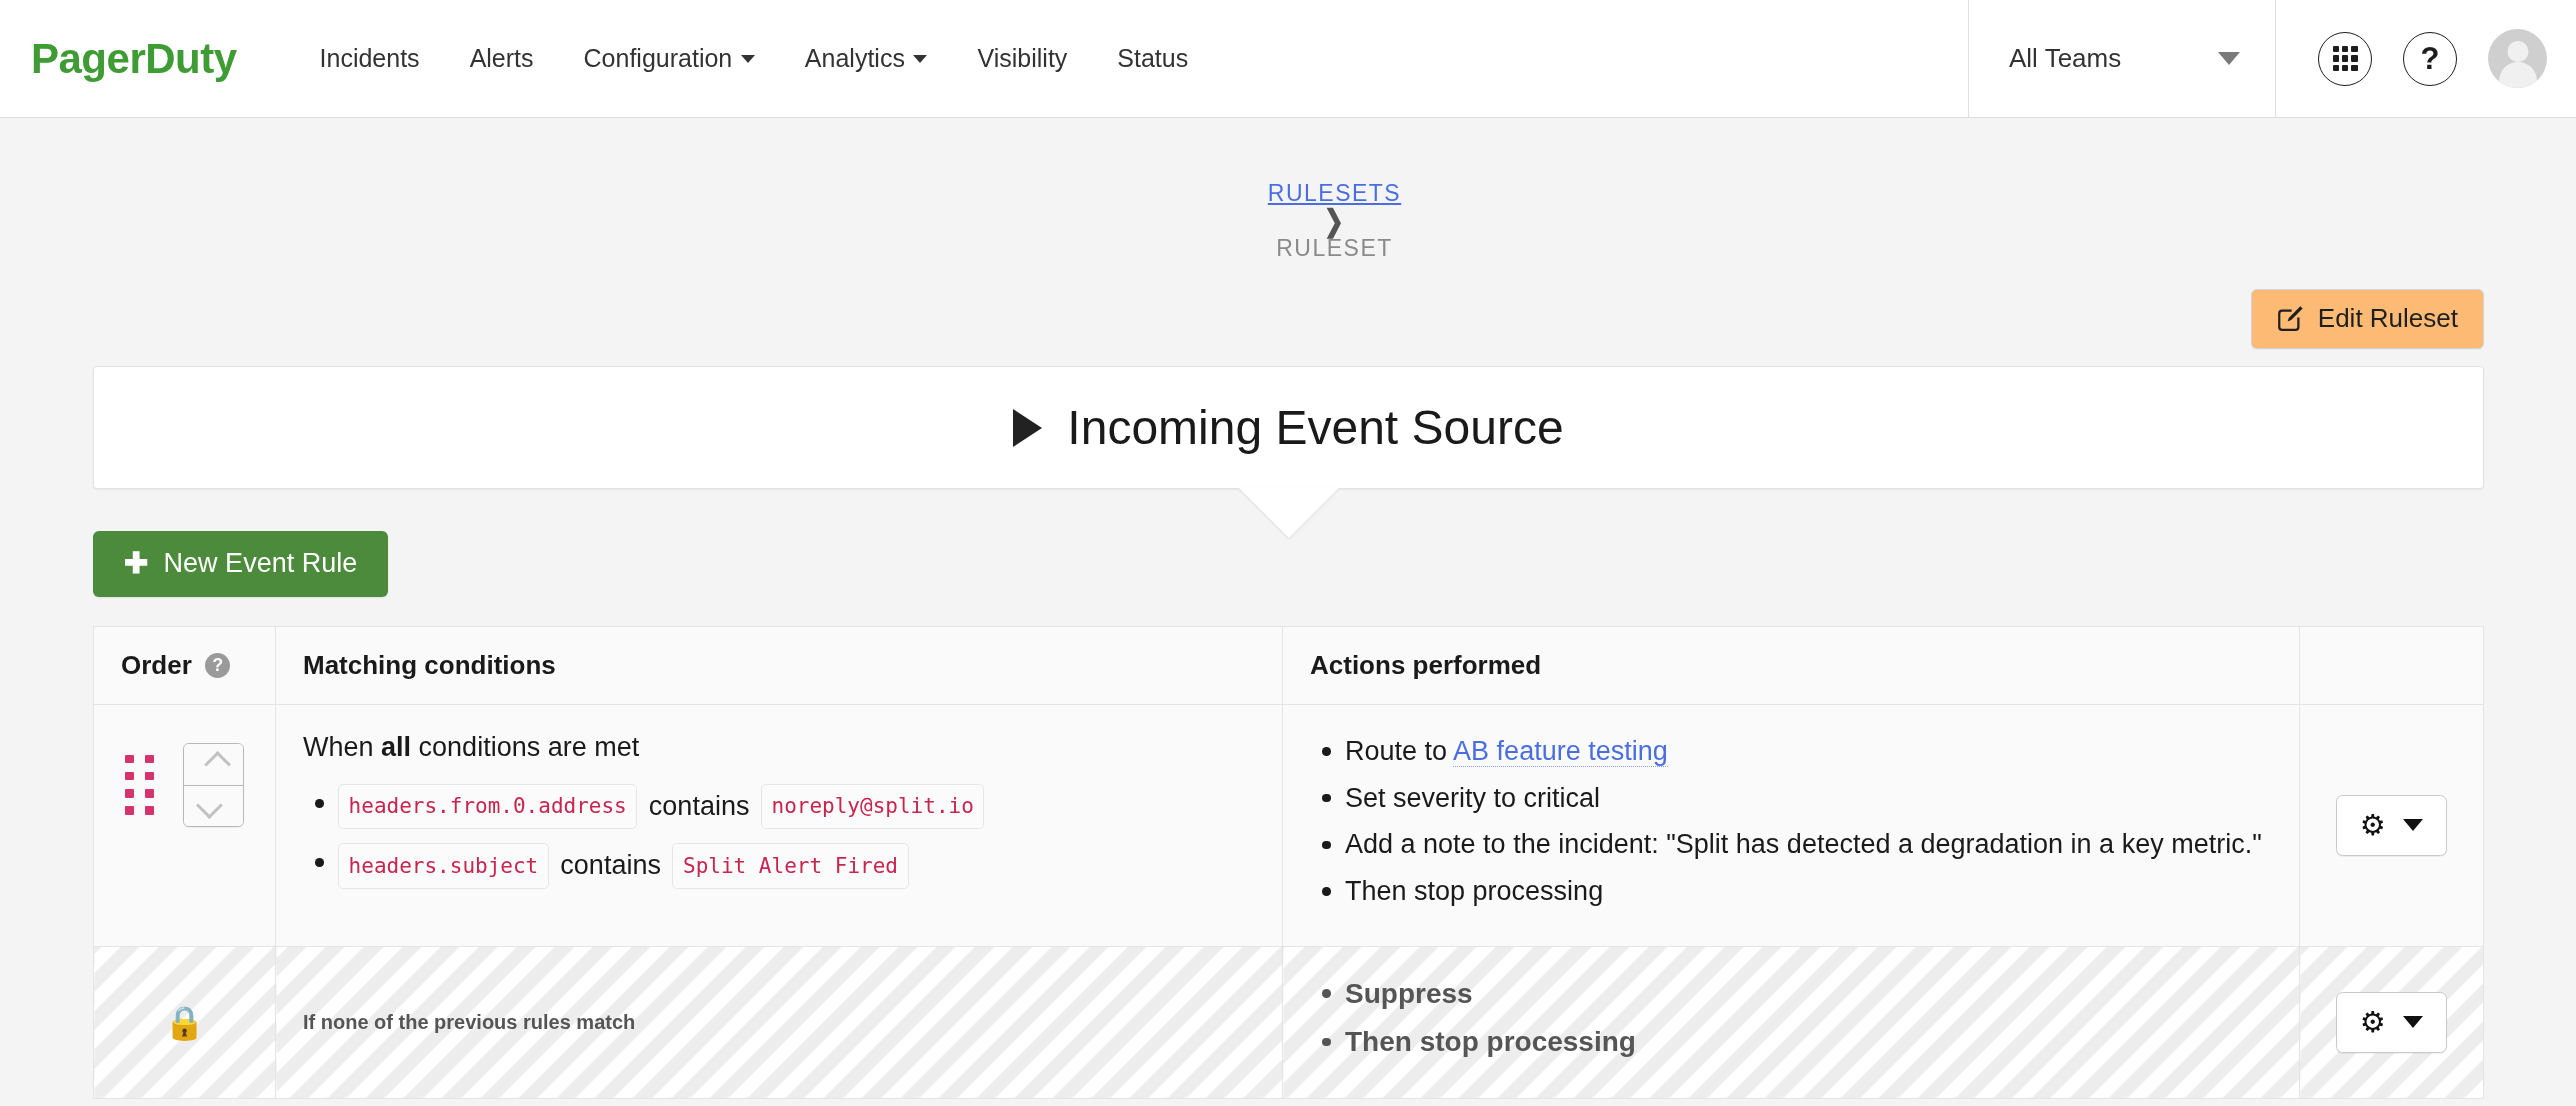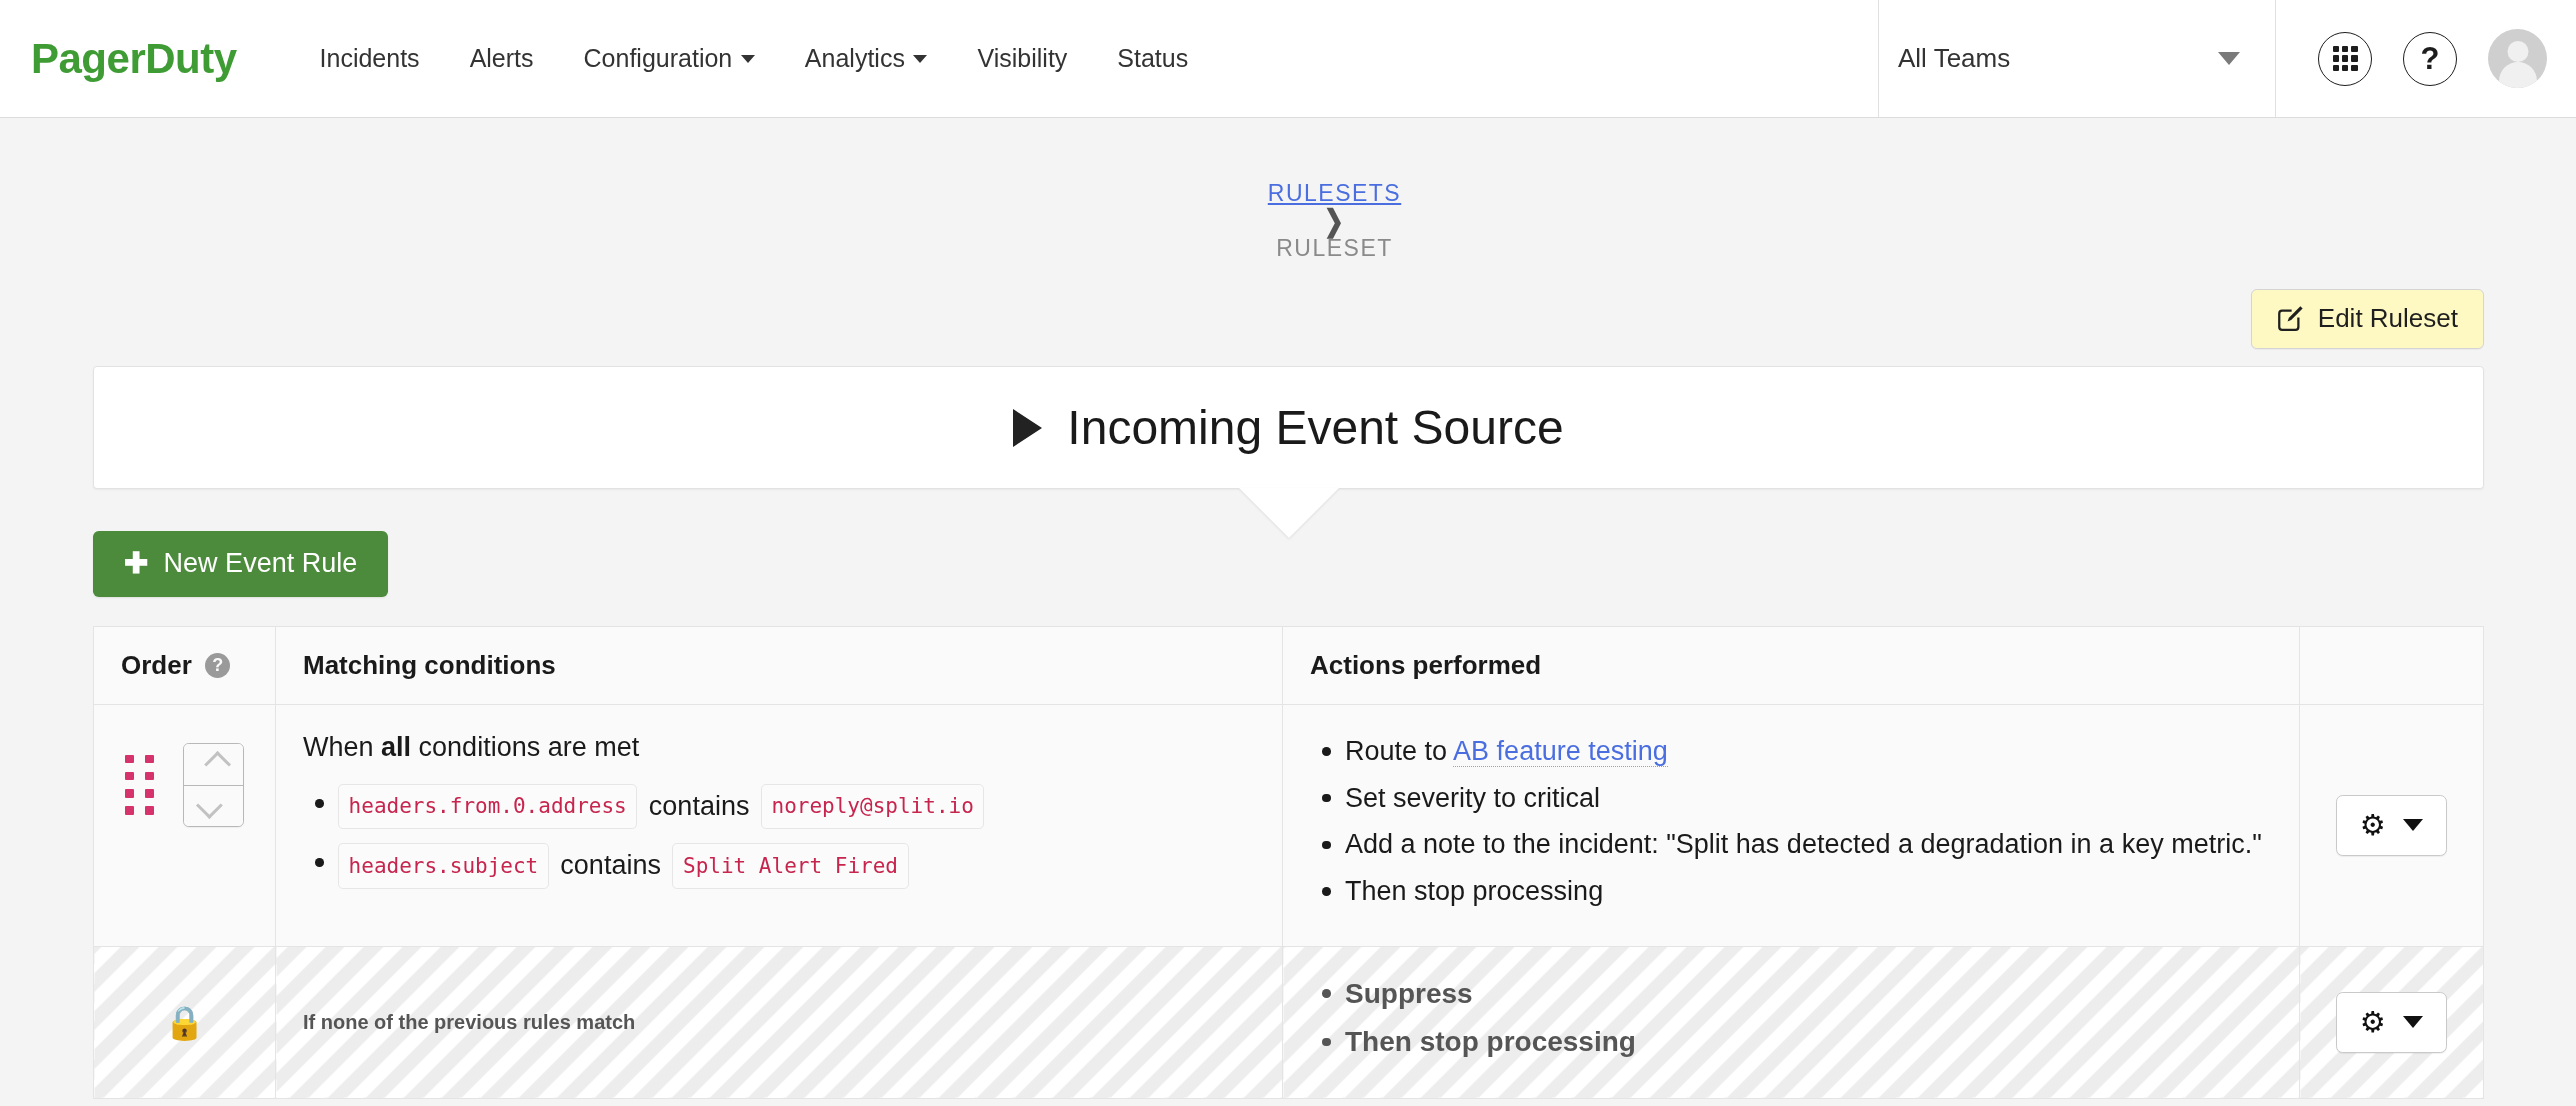--- a/index.html
+++ b/index.html
@@ -50,27 +50,27 @@
   }
   .caret-down {
     width: 0; height: 0;
     border-left: 7.7px solid transparent;
     border-right: 7.7px solid transparent;
     border-top: 8.6px solid #333333;
     display: inline-block;
   }
 
   .teams-select {
-    width: 398px;
+    width: 308px;
     border-left: 1px solid #e0e0e0;
     border-right: 1px solid #e0e0e0;
     display: flex;
     align-items: center;
     justify-content: space-between;
-    padding: 0 35px 0 19px;
+    padding: 0 35px 0 40px;
     cursor: pointer;
     flex: 0 0 auto;
   }
   .teams-label { font-size: 26px; color: #333333; }
   .teams-caret {
     width: 0; height: 0;
     border-left: 11.5px solid transparent;
     border-right: 11.5px solid transparent;
     border-top: 13.4px solid #7a7a7a;
   }
@@ -139,21 +139,21 @@
     display: inline-block;
   }
   .bc-current { color: #8a8a8a; }
 
   .edit-row {
     display: flex; justify-content: flex-end;
     padding-right: 92px;
     margin-top: 27px;
   }
   .btn-outline {
-    background: #fef9c3;
+    background: #fdba74;
     border: 1px solid #d4d4d4;
     border-radius: 5.8px;
     padding: 13.4px 25px;
     font-size: 26px;
     color: #1f1f1f;
     display: inline-flex;
     align-items: center;
     gap: 13.4px;
     cursor: pointer;
     box-shadow: 0 1px 1px rgba(0,0,0,.04);

